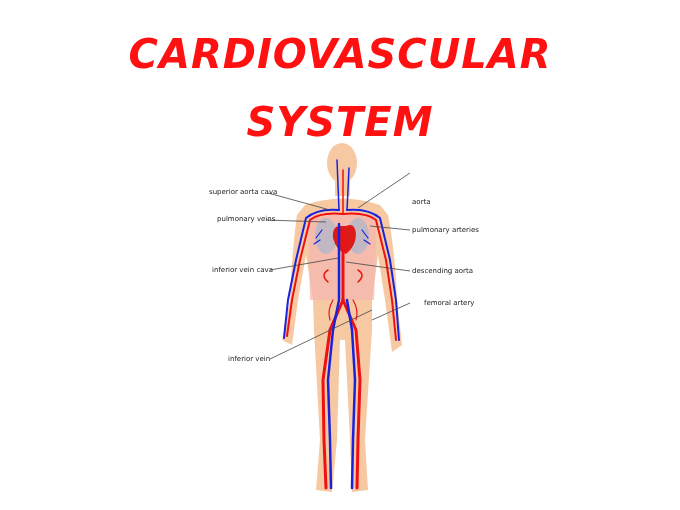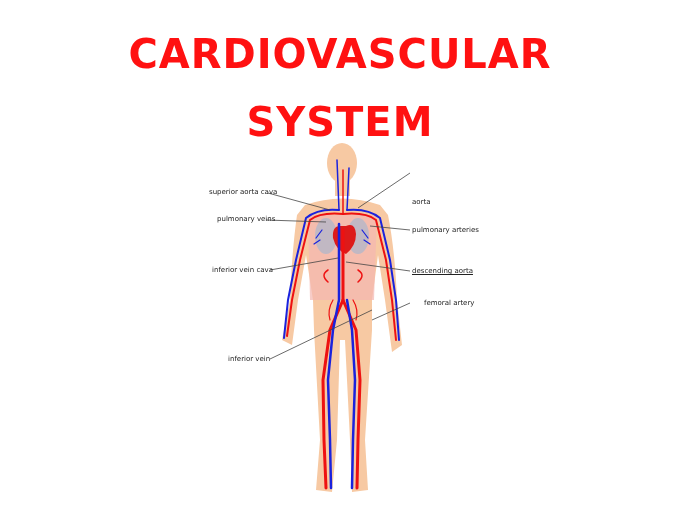--- a/index.html
+++ b/index.html
@@ -1,18 +1,18 @@
 <!DOCTYPE html>
 <html><head>
 <meta charset="utf-8">
 <style>
   html,body{margin:0;padding:0;background:#ffffff;}
   body{width:680px;height:510px;position:relative;overflow:hidden;font-family:"DejaVu Sans",sans-serif;}
   .title{position:absolute;left:0;width:680px;text-align:center;color:#ff1111;font-weight:bold;
-    font-family:"DejaVu Sans",sans-serif;font-size:40px;letter-spacing:1px;line-height:48px;}
+    font-family:"DejaVu Sans",sans-serif;font-size:40px;letter-spacing:1px;line-height:48px;font-style:italic;}
   .t1{top:30px;}
   .t2{top:98px;}
   .figure{position:absolute;left:0;top:0;width:680px;height:510px;}
   .lbl{position:absolute;font-size:7px;color:#222;font-family:"DejaVu Sans",sans-serif;white-space:nowrap;line-height:9px;}
 </style>
 </head>
 <body>
 
 <div class="title t1">CARDIOVASCULAR</div>
 <div class="title t2">SYSTEM</div>
@@ -65,14 +65,14 @@
     <line x1="410" y1="303" x2="372" y2="320"></line>
   </g>
 </svg>
 
 <div class="lbl" style="left:209px;top:188px;">superior aorta cava</div>
 <div class="lbl" style="left:217px;top:215px;">pulmonary veins</div>
 <div class="lbl" style="left:212px;top:266px;">inferior vein cava</div>
 <div class="lbl" style="left:228px;top:355px;">inferior vein</div>
 <div class="lbl" style="left:412px;top:169px;margin-top:29px;">aorta</div>
 <div class="lbl" style="left:412px;top:226px;">pulmonary arteries</div>
-<div class="lbl" style="left:412px;top:267px;text-decoration:underline;">descending aorta</div>
+<div class="lbl" style="left:412px;top:267px;">descending aorta</div>
 <div class="lbl" style="left:412px;top:299px;padding-left:12px;">femoral artery</div>
 
 </body></html>

